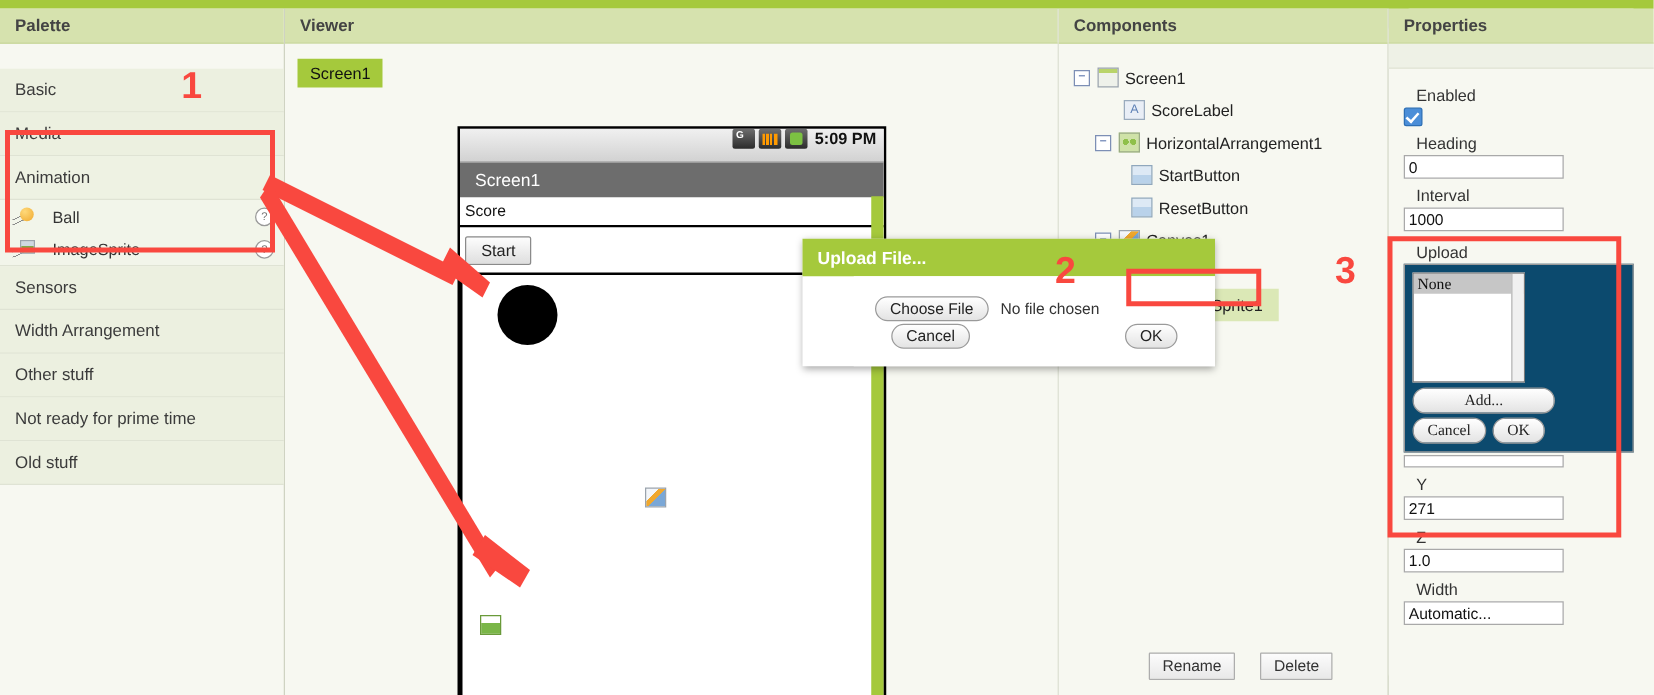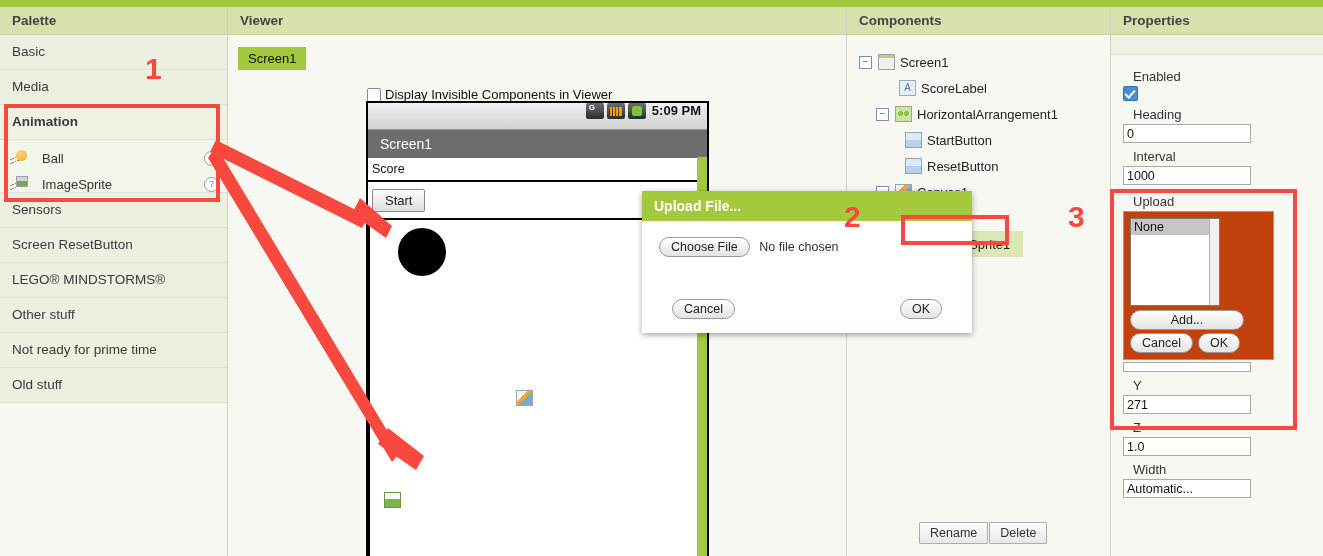--- a/index.html
+++ b/index.html
@@ -17,30 +17,30 @@
   
   .panel{position:absolute;top:7px;bottom:0;background:#f7f8f1;}
   .panel-head{
     height:27px;background:#d6e2ae;border-bottom:1px solid #c8d69b;
     display:flex;align-items:center;padding-left:12px;
     font-weight:bold;font-size:13.5px;color:#444;
   }
 
   
   #palette{left:0;width:227px;border-right:1px solid #cfd3c2;}
-  .pal-list{position:relative;}
+  .pal-list{position:relative;margin-top:20px;}
   .pal-cat{
     height:34px;line-height:34px;padding-left:12px;
     border-bottom:1px solid #dfe3d4;background:#ecf0e0;
     font-size:13.5px;color:#3b3b3b;cursor:pointer;
   }
-  .pal-cat.open{font-weight:bold;background:#eef2e3;}
+  .pal-cat.open{font-weight:normal;background:#eef2e3;}
   .pal-items{background:#f2f5ea;border-bottom:1px solid #dfe3d4;}
   .pal-item{
-    height:26px;display:flex;align-items:flex-end;padding:0 8px 0 10px;cursor:pointer;
+    height:26px;display:flex;align-items:center;padding:0 8px 0 10px;cursor:pointer;
   }
   .pal-item .nm{flex:1;margin-left:12px;font-size:13px;color:#333;}
   .help{
     width:13px;height:13px;border-radius:50%;border:1px solid #999;
     font-size:9px;line-height:12px;text-align:center;color:#777;background:#fff;
   }
   
   .ico{width:20px;height:18px;position:relative;flex:0 0 20px;}
   .ico.ball::after{
     content:"";position:absolute;left:6px;top:2px;width:11px;height:11px;border-radius:50%;
@@ -97,21 +97,21 @@
   .canv-ico{position:absolute;width:17px;height:16px;background:
       linear-gradient(to bottom,#e8eef5 0 40%,#ffffff 40% 100%);border:1px solid #9aa3ad;box-sizing:border-box;}
   .canv-ico.c1{left:146px;top:170px;background:linear-gradient(135deg,#f3f6fa 35%,#f0a82e 35% 55%,#7aa7d6 55%);}
   .canv-ico.c2{left:14px;top:272px;background:linear-gradient(to bottom,#ffffff 0 40%,#7ab648 40% 100%);border-color:#6a9a3a;}
   .phone-scroll{position:absolute;right:0;top:54px;width:10px;bottom:0;background:#a5c93c;}
 
   
   .dialog{position:absolute;left:414px;top:156px;width:330px;
           background:#fff;box-shadow:0 2px 6px rgba(0,0,0,.35);z-index:40;}
   .dlg-head{background:#a5c93c;color:#fff;font-weight:bold;font-size:14px;padding:7px 12px;}
-  .dlg-body{padding:16px 18px 16px 17px;background:#fff;height:112px;box-sizing:border-box;position:relative;}
+  .dlg-body{padding:16px 18px 16px 17px;background:#fff;height:72px;box-sizing:border-box;position:relative;margin-left:41px;}
   .macbtn{display:inline-block;border:1px solid #9a9a9a;border-radius:11px;
           background:linear-gradient(to bottom,#ffffff,#e3e3e3);
           padding:2px 11px;font-size:12.5px;color:#222;cursor:pointer;}
   .nofile{margin-left:6px;font-size:12.5px;color:#333;}
   .dlg-foot{position:absolute;left:30px;right:30px;bottom:14px;display:flex;justify-content:space-between;}
 
   
   #components{left:847px;width:263px;border-right:1px solid #cfd3c2;}
   .tree{padding:14px 0 0 6px;position:relative;}
   .tnode{display:flex;align-items:center;height:26px;font-size:13px;color:#222;}
@@ -129,35 +129,35 @@
   .ticon.canvas{background:linear-gradient(135deg,#f4f7fb 30%,#f0a82e 30% 52%,#7aa7d6 52%);border:1px solid #9aa3ad;box-sizing:border-box;}
   .ticon.ball2{position:relative;}
   .ticon.ball2::after{content:"";position:absolute;left:5px;top:1px;width:10px;height:10px;border-radius:50%;
       background:radial-gradient(circle at 35% 30%,#ffd97a,#f0a92e);}
   .ticon.ball2::before,.ticon.sprite2::before{content:"";position:absolute;left:0;top:7px;width:8px;height:7px;
       background:linear-gradient(to bottom right,transparent 44%,#8a8a8a 44%,#8a8a8a 56%,transparent 56%) 0 0/8px 3.5px no-repeat,
                  linear-gradient(to bottom right,transparent 44%,#8a8a8a 44%,#8a8a8a 56%,transparent 56%) 0 3.5px/8px 3.5px no-repeat;}
   .ticon.sprite2::after{content:"";position:absolute;left:5px;top:1px;width:11px;height:10px;
       background:linear-gradient(to bottom,#eef3f8 0 40%,#7ab648 40% 100%);border:1px solid #8a9aa8;box-sizing:border-box;}
   .tnode.sel{background:#dbe8b6;}
-  .comp-foot{position:absolute;left:72px;bottom:12px;display:flex;gap:1px;}
+  .comp-foot{position:absolute;left:72px;bottom:12px;display:flex;gap:20px;}
   .gbtn{background:linear-gradient(to bottom,#fcfcfc,#e8e8e8);border:1px solid #adadad;
         padding:3px 10px;font-size:12.5px;color:#333;cursor:pointer;border-radius:1px;}
 
   
   #properties{left:1111px;width:212px;border-radius:17px;}
   .prop-sub{height:19px;background:#eef1e6;border-bottom:1px solid #dfe3d4;}
   .props{padding:8px 10px 0 12px;}
   .plabel{font-size:13px;color:#333;margin:6px 10px 2px;}
   .pinput{width:128px;height:19px;border:1px solid #a9a9a9;background:#fff;
           font-size:12.5px;color:#111;padding:0 3px;box-sizing:border-box;line-height:19px;}
   .bluechk{width:13px;height:13px;background:#4b8ed8;border:1px solid #2d6fb5;position:relative;border-radius:2px;}
   .bluechk::after{content:"";position:absolute;left:3px;top:1px;width:4px;height:8px;
       border:solid #fff;border-width:0 2px 2px 0;transform:rotate(42deg);}
-  .picbox{width:151px;border:1px solid #9a9a9a;background:#c2410c;padding:6px 5px 6px 6px;box-sizing:border-box;}
+  .picbox{width:184px;border:1px solid #9a9a9a;background:#0c4a6e;padding:6px 5px 6px 6px;box-sizing:border-box;font-family:Liberation Serif, serif;}
   .piclist{width:88px;height:86px;border:1px solid #7a7a7a;background:#fff;position:relative;overflow:hidden;}
   .piclist .opt{background:#c6c6c6;font-size:12.5px;padding:0 3px;line-height:16px;color:#111;}
   .piclist .bar{position:absolute;right:0;top:0;bottom:0;width:9px;background:#f0f0f0;border-left:1px solid #b5b5b5;}
   .picbtns{margin-top:4px;}
   .addbtn{display:block;width:90px;text-align:center;}
   .rowbtns{display:flex;gap:5px;margin-top:3px;}
 
   
   .redbox{position:absolute;border:4px solid #f9483f;box-sizing:border-box;pointer-events:none;z-index:60;}
   .rednum{position:absolute;color:#f9483f;font-size:30px;font-weight:bold;
@@ -186,38 +186,33 @@
           <span class="help">?</span>
         </div>
         <div class="pal-item">
           <span class="ico sprite"></span>
           <span class="nm">ImageSprite</span>
           <span class="help">?</span>
         </div>
       </div>
 
       <div class="pal-cat">Sensors</div>
-      <div class="pal-cat">Screen ResetButton</div>
-      <div class="pal-cat">LEGO® MINDSTORMS®</div>
+      <div class="pal-cat">Width Arrangement</div>
       <div class="pal-cat">Other stuff</div>
       <div class="pal-cat">Not ready for prime time</div>
       <div class="pal-cat">Old stuff</div>
     </div>
   </div>
 
   <div class="panel" id="viewer">
     <div class="panel-head">Viewer</div>
     <div class="panel-body">
 
       <div class="screen-tab">Screen1</div>
 
-      <div class="chk-row">
-        <span class="chkbox"></span>
-        <span>Display Invisible Components in Viewer</span>
-      </div>
 
       <div class="phone">
         <div class="statusbar">
           <span class="sb-ico gprs"></span>
           <span class="sb-ico sig"></span>
           <span class="sb-ico bat"></span>
           <span class="sb-time">5:09 PM</span>
         </div>
         <div class="titlebar">Screen1</div>
         <div class="score-row">Score</div>

